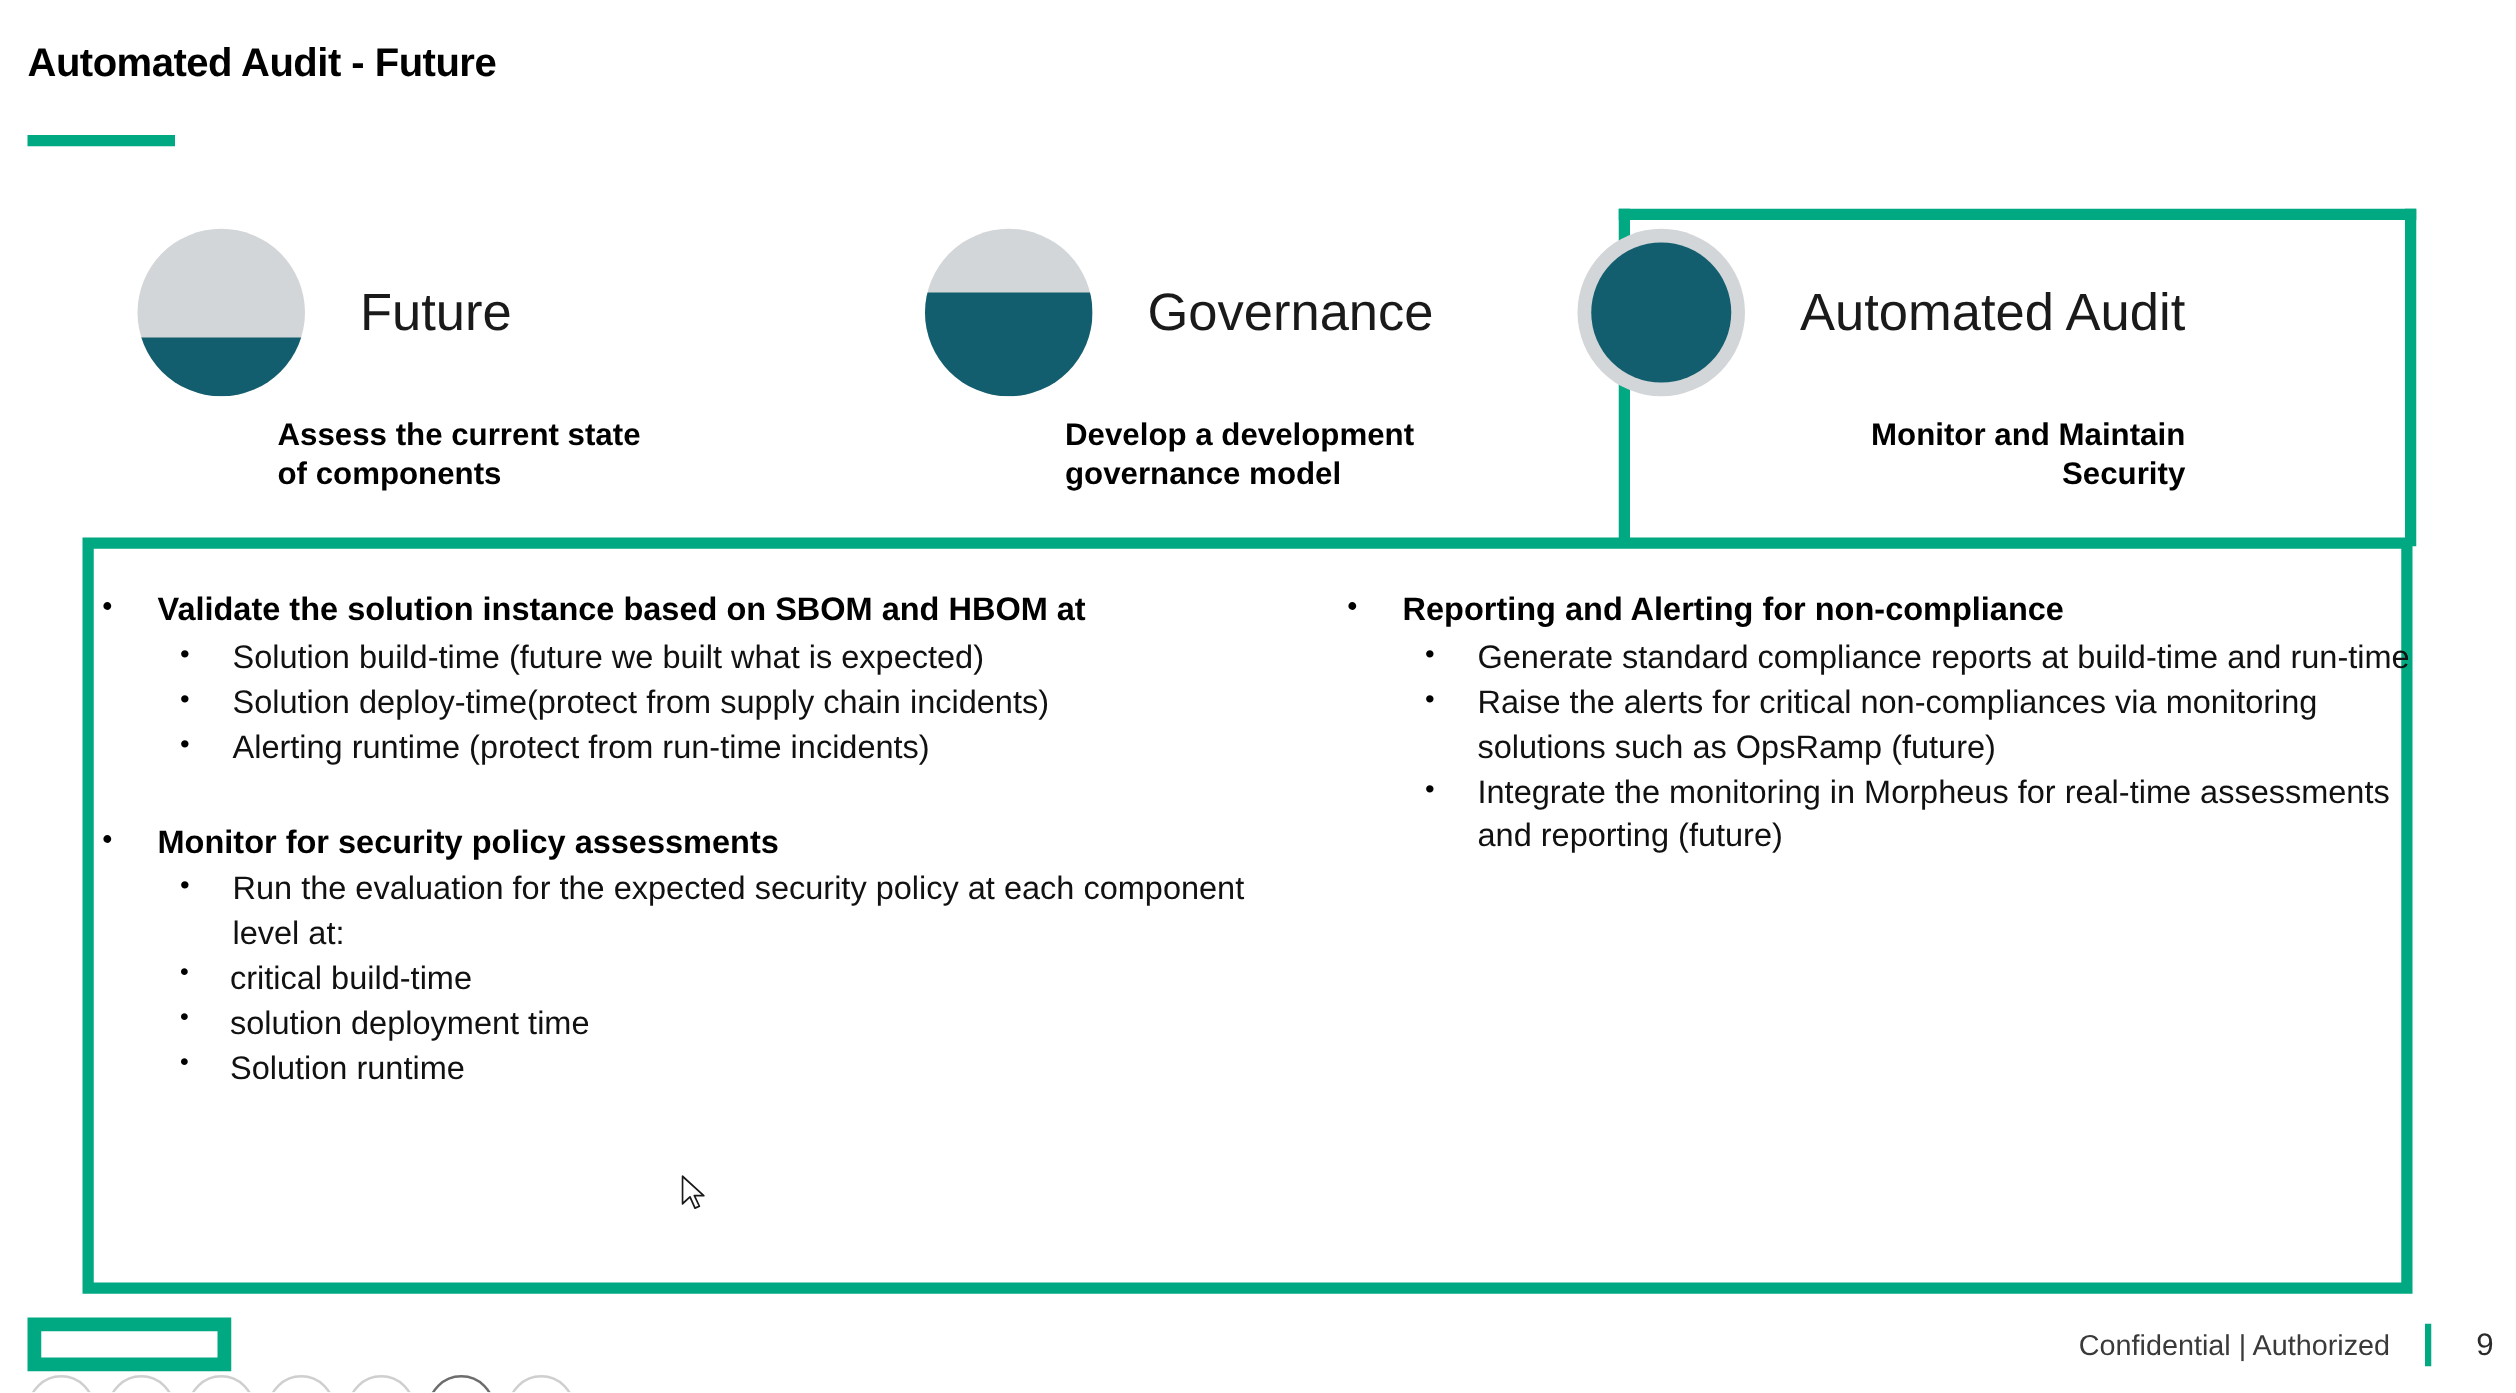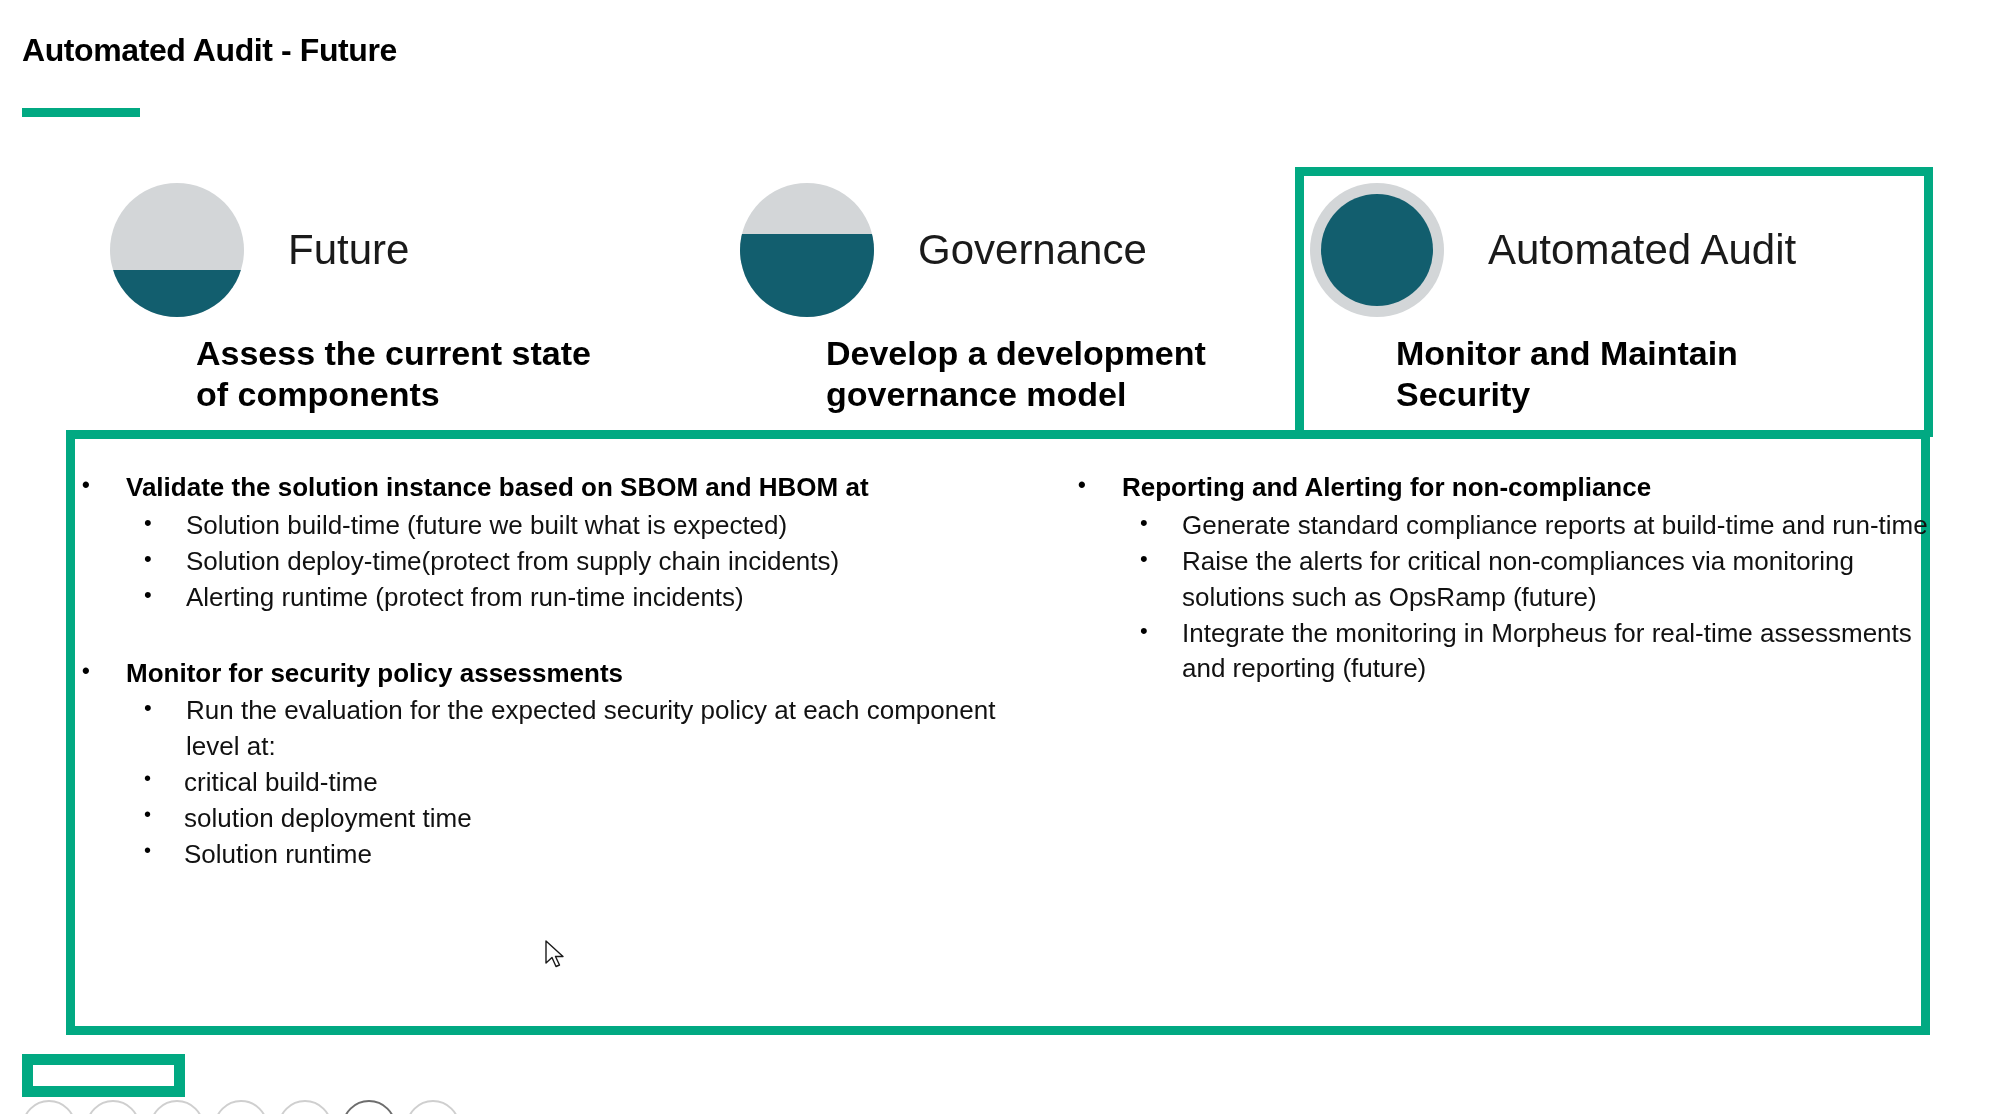--- a/index.html
+++ b/index.html
@@ -59,21 +59,21 @@
     height: 605px;
   }
 
   
   .phase {
     position: absolute;
     top: 183px;
   }
   #phase-audit      { left: 110px; }
   #phase-governance { left: 740px; }
-  #phase-automated  { left: 1310px; }
+  #phase-automated  { left: 1262px; text-align: right; }
 
   .phase-head {
     display: flex;
     align-items: center;
   }
   .gauge {
     position: relative;
     width: 134px;
     height: 134px;
     border-radius: 50%;
@@ -97,22 +97,22 @@
   }
   .phase-name {
     font-size: 42px;
     color: #1a1a1a;
     font-weight: normal;
     margin-left: 44px;
     white-space: nowrap;
   }
   .phase-desc {
     margin-top: 16px;
-    margin-left: 86px;
-    font-size: 34px;
+    margin-left: 112px;
+    font-size: 25px;
     font-weight: bold;
     color: #000000;
     line-height: 1.22;
     white-space: pre-line;
   }
 
   
   .bullet-col {
     position: absolute;
     top: 470px;
@@ -352,20 +352,25 @@
       </li>
       <li class="item">
         <span class="dot">•</span>
         <span class="txt">Integrate the monitoring in Morpheus for real-time assessments and reporting (future)</span>
       </li>
     </ul>
   </div>
 
   <div id="hpe-logo"></div>
 
+  <div id="footer-right">
+    <span id="confidential-text">Confidential | Authorized</span>
+    <span id="footer-divider"></span>
+    <span id="page-number">9</span>
+  </div>
 
   <div id="taskbar">
     <div class="tb-icon" style="left:22px"></div>
     <div class="tb-icon" style="left:86px"></div>
     <div class="tb-icon" style="left:150px"></div>
     <div class="tb-icon" style="left:214px"></div>
     <div class="tb-icon" style="left:278px"></div>
     <div class="tb-icon dark" style="left:342px"></div>
     <div class="tb-icon" style="left:406px"></div>
   </div>

